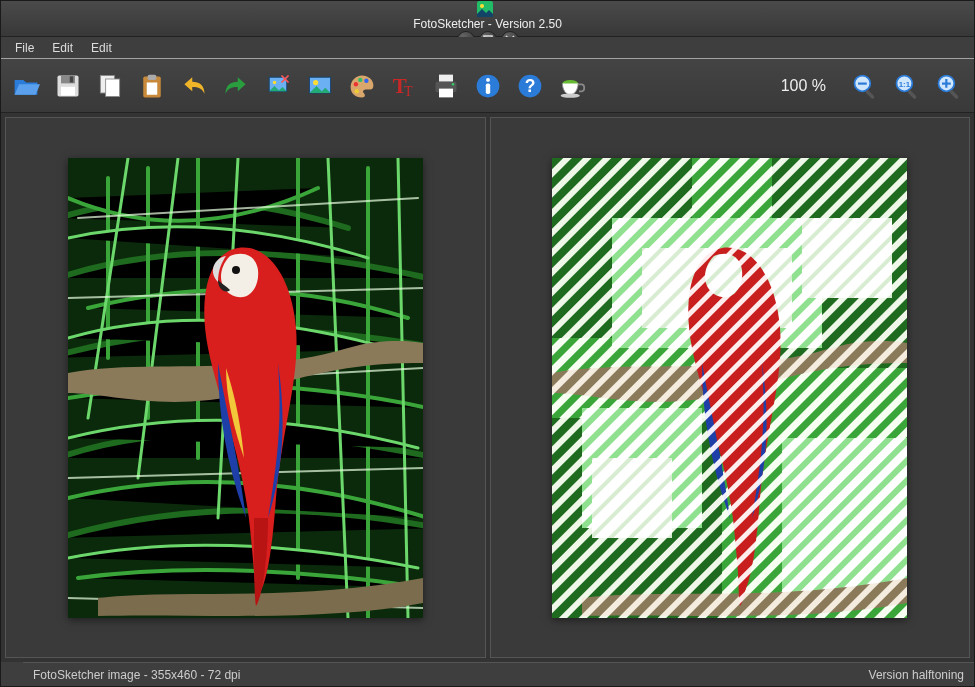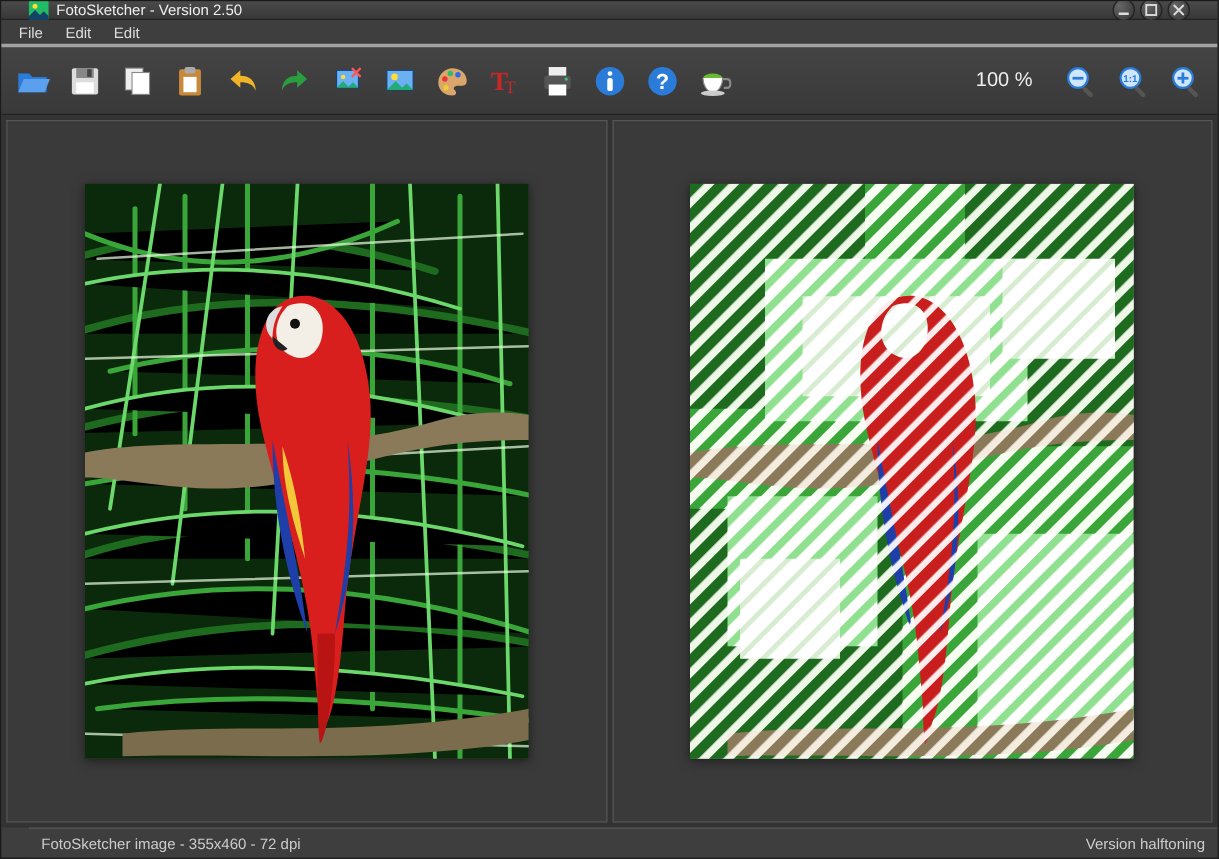--- a/index.html
+++ b/index.html
@@ -8,45 +8,46 @@
     background: #3e3e3e;
     font-family: Tahoma, Arial, sans-serif;
     font-size: 12px;
     color: #ddd;
     overflow: hidden;
     display: flex; flex-direction: column;
     border: 1px solid #1a1a1a;
   }
   
   .titlebar {
-    height: 15px;
+    height: 36px;
     background: linear-gradient(#4a4a4a,#383838);
     display: flex; align-items: center;
-    padding: 0 22px;
+    padding: 0 6px;
     border-bottom: 1px solid #222;
+    flex-direction: column;
   }
   .titlebar .app-icon { width:16px; height:16px; margin-right:6px; }
   .titlebar .title { flex:1; font-size:12px; color:#eee; }
   .win-controls { display:flex; gap:4px; }
   .win-btn {
     width:18px; height:18px; border-radius:9px;
     background: radial-gradient(circle at 30% 30%, #666,#333);
     border:1px solid #222;
     display:flex; align-items:center; justify-content:center;
     cursor:pointer;
   }
   .win-btn svg { width:10px; height:10px; }
   
   .menubar {
     height:22px;
     background:#3e3e3e;
     display:flex; align-items:center;
     padding:0 6px;
     gap:2px;
-    border-bottom:3px solid #a3a3a3;
+    border-bottom:1px solid #a3a3a3;
   }
   .menu-item { padding:2px 8px; cursor:pointer; color:#ddd; }
   
   .toolbar {
     height:54px;
     background: linear-gradient(#444,#393939);
     display:flex; align-items:center;
     padding:0 8px;
     gap:8px;
     border-bottom:1px solid #222;

